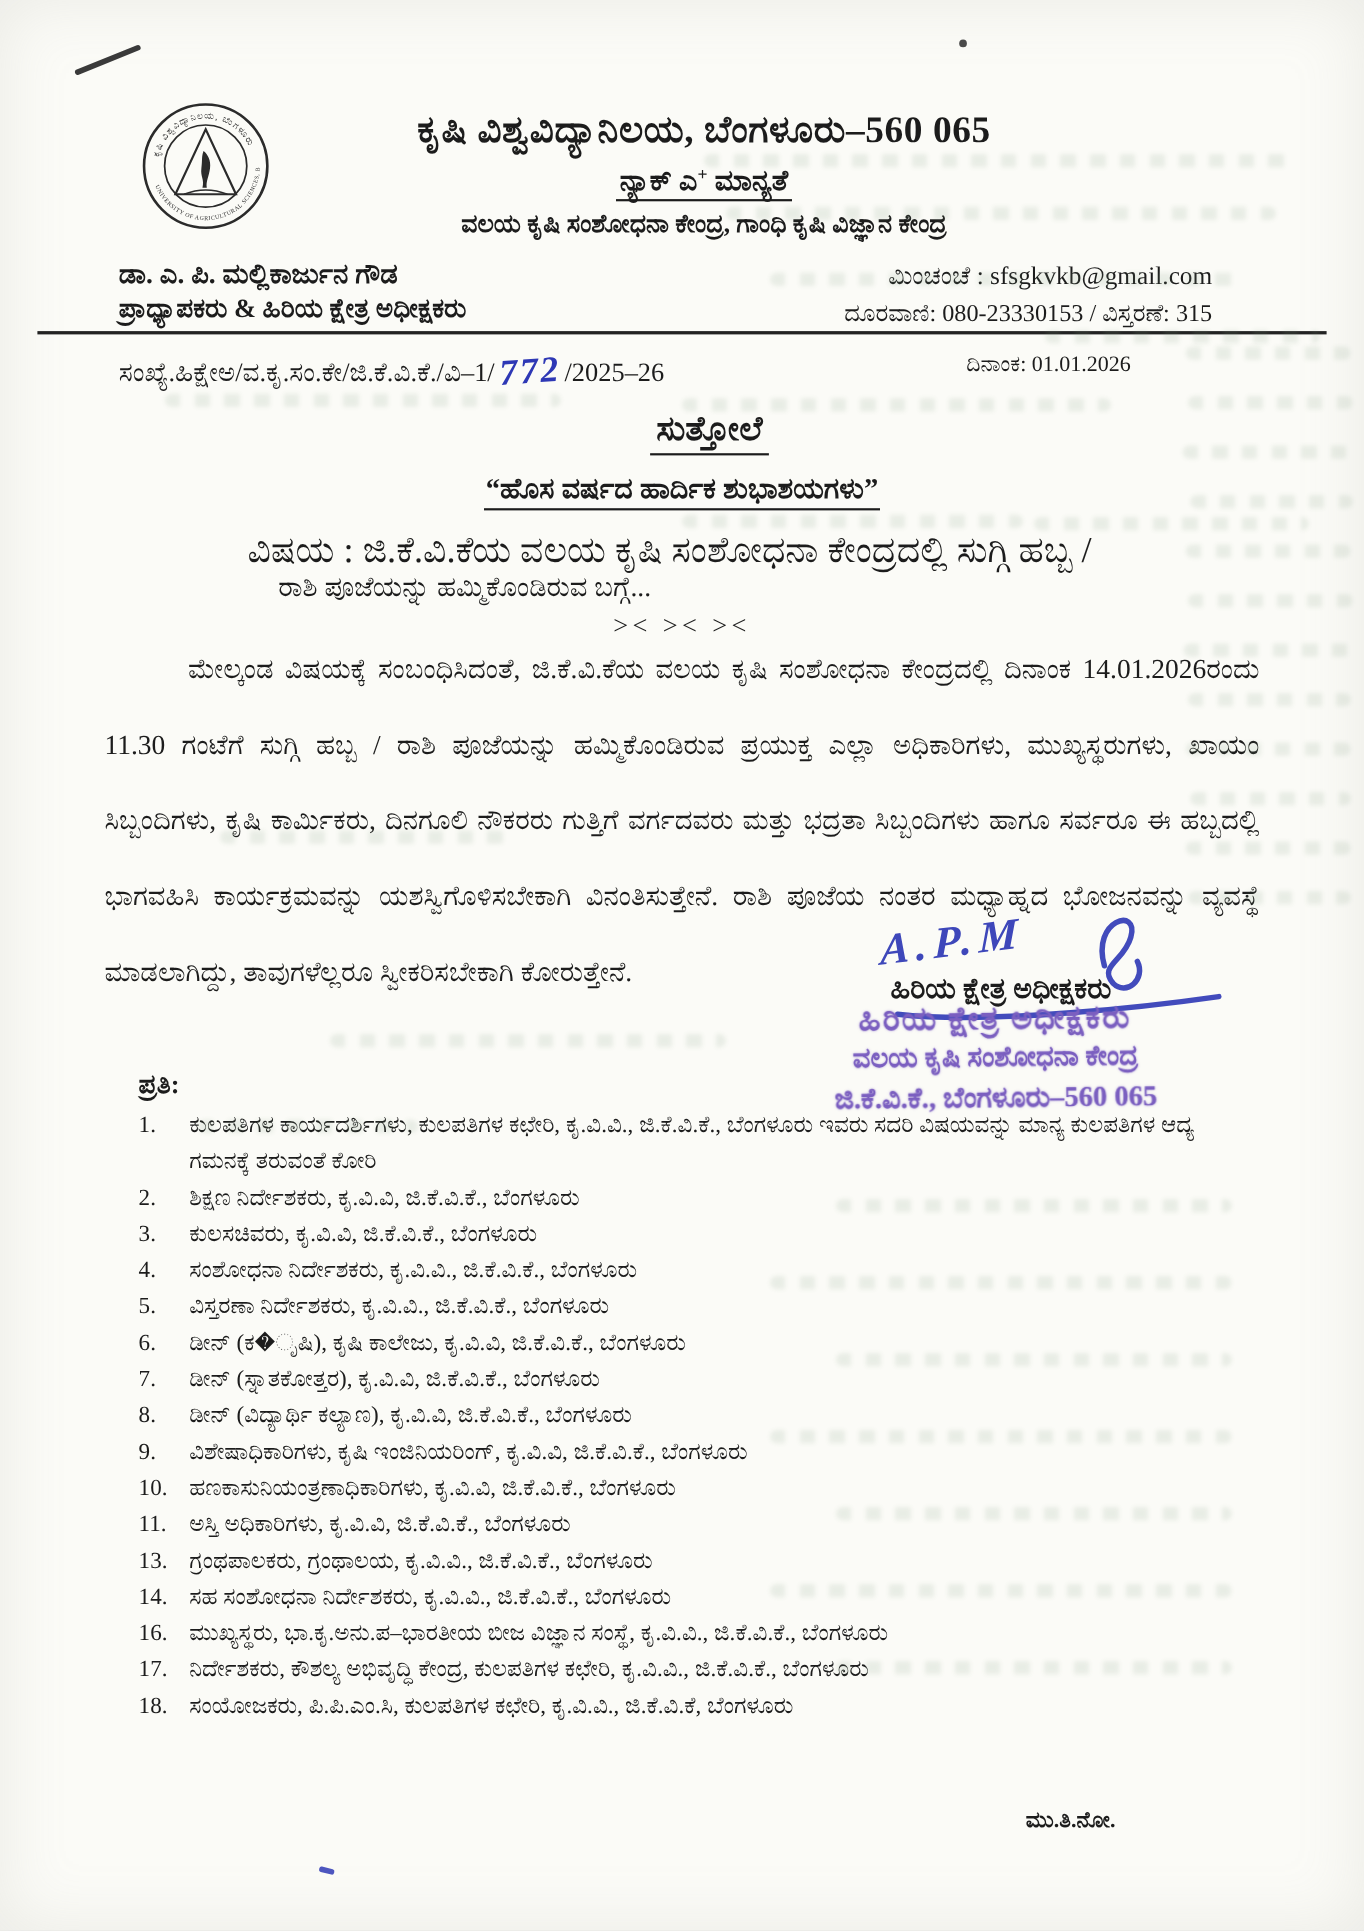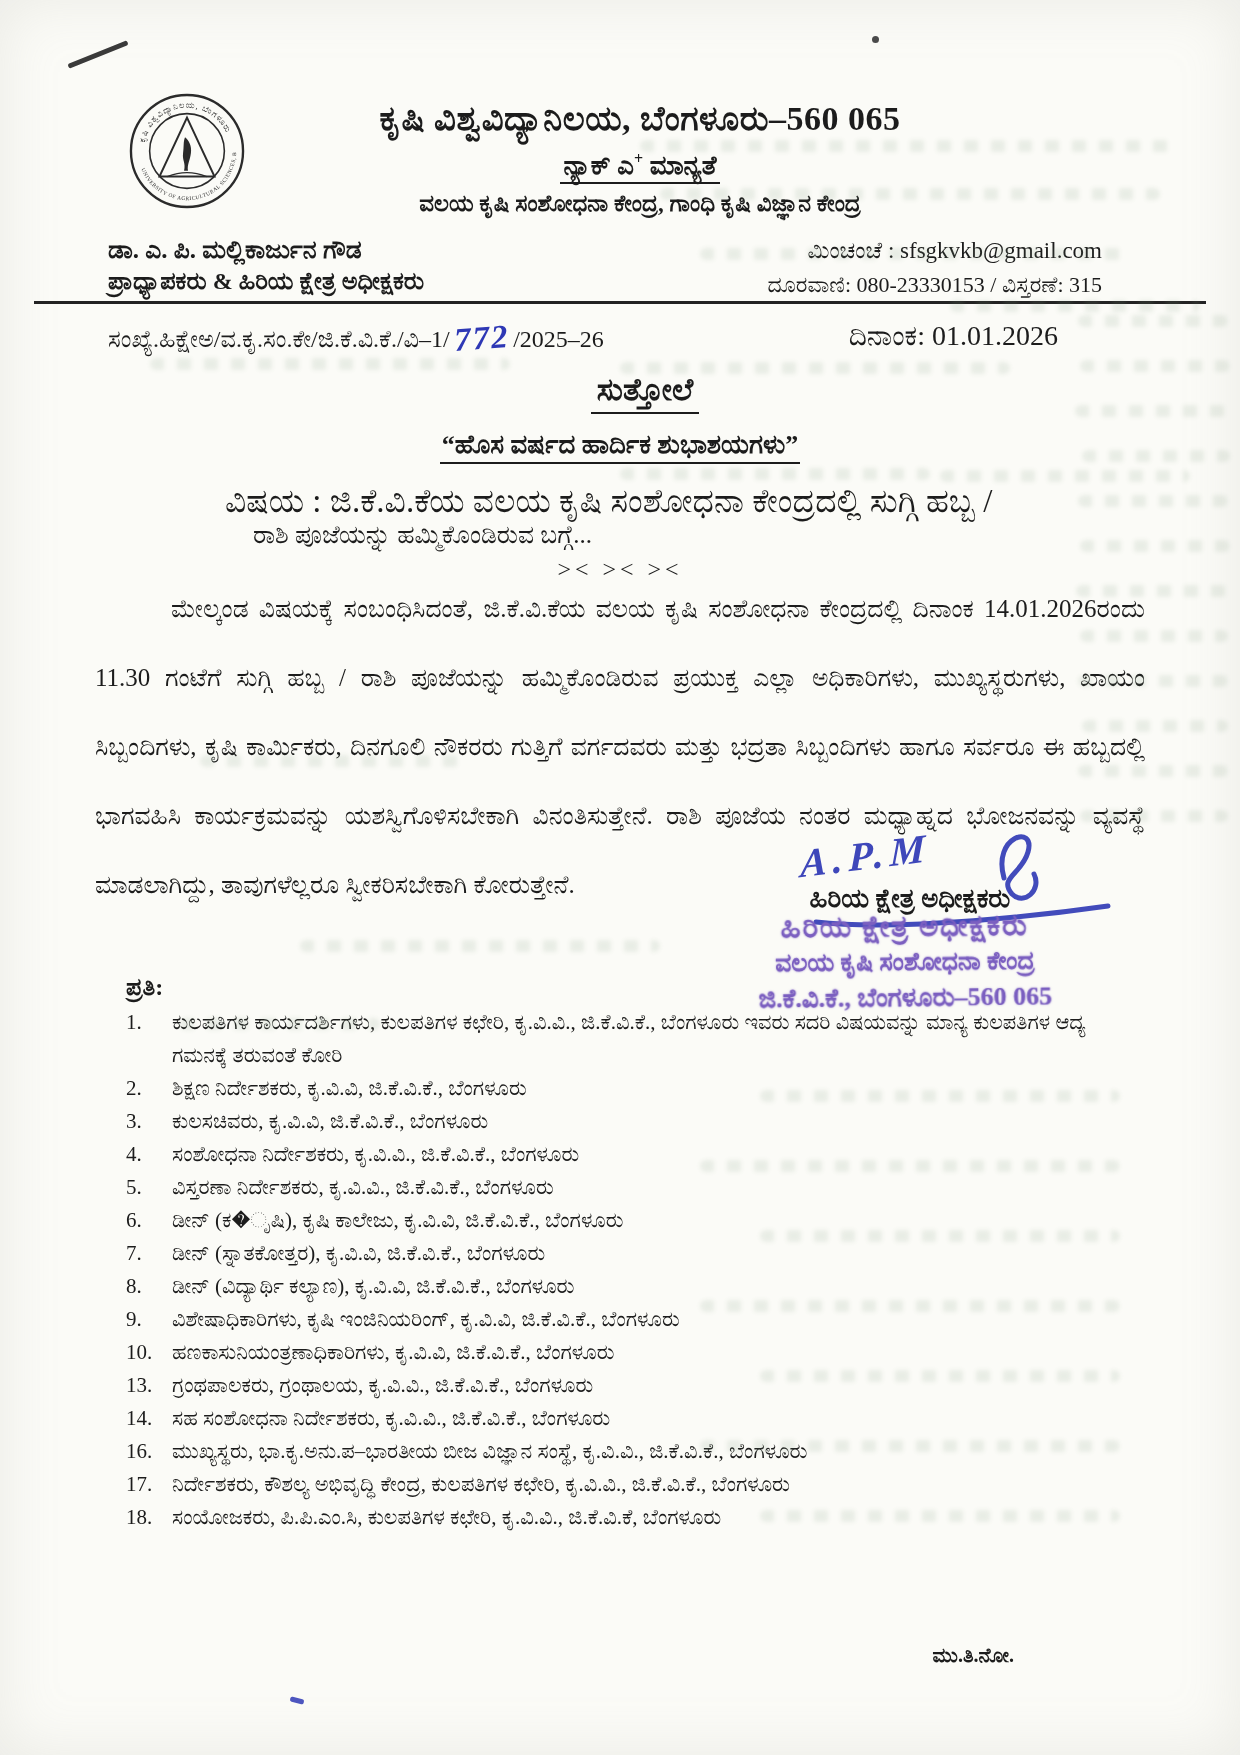--- a/index.html
+++ b/index.html
@@ -48,21 +48,21 @@
   .contact-email .mail{font-family:"Liberation Serif", serif;}
   .contact-phone{right:138px;top:272px;font-size:22px;text-align:right;}
   .rule{left:34px;top:301px;width:1172px;height:3px;background:#232323;}
   
   .ref-left{left:108px;top:318px;font-size:24px;}
   .ref-hand{
     display:inline-block;color:var(--hand-blue);font-size:33px;font-weight:700;
     font-style:italic;transform:rotate(-4deg) translateY(2px);letter-spacing:2px;
     padding:0 4px;
   }
-  .ref-date{right:182px;top:320px;font-size:28px;margin-left:36px;}
+  .ref-date{right:212px;top:320px;font-size:20px;margin-left:36px;}
   
   .circ-title{left:0;width:1240px;top:372px;text-align:center;font-size:31px;font-weight:700;margin-left:25px;}
   .circ-title .u{border-bottom:2.5px solid var(--ink);padding:0 6px 5px;}
   .greeting{left:0;width:1240px;top:430px;text-align:center;font-size:26px;font-weight:700;}
   .greeting .u{border-bottom:2px solid var(--ink);padding:0 2px 3px;font-family:Liberation Serif, serif;}
   
   .subject1{left:225px;top:483px;font-size:33px;}
   .subject2{left:253px;top:521px;font-size:25px;}
   .separator{left:0;width:1240px;top:556px;text-align:center;font-size:24px;letter-spacing:4px;}
   
@@ -216,20 +216,24 @@
       <span class="num">8.</span>
       <span class="txt">ಡೀನ್ (ವಿದ್ಯಾರ್ಥಿ ಕಲ್ಯಾಣ), ಕೃ.ವಿ.ವಿ, ಜಿ.ಕೆ.ವಿ.ಕೆ., ಬೆಂಗಳೂರು</span>
     </li>
       <li>
       <span class="num">9.</span>
       <span class="txt">ವಿಶೇಷಾಧಿಕಾರಿಗಳು, ಕೃಷಿ ಇಂಜಿನಿಯರಿಂಗ್, ಕೃ.ವಿ.ವಿ, ಜಿ.ಕೆ.ವಿ.ಕೆ., ಬೆಂಗಳೂರು</span>
     </li>
       <li>
       <span class="num">10.</span>
       <span class="txt">ಹಣಕಾಸುನಿಯಂತ್ರಣಾಧಿಕಾರಿಗಳು, ಕೃ.ವಿ.ವಿ, ಜಿ.ಕೆ.ವಿ.ಕೆ., ಬೆಂಗಳೂರು</span>
+    </li>
+      <li>
+      <span class="num">11.</span>
+      <span class="txt">ಅಸ್ತಿ ಅಧಿಕಾರಿಗಳು, ಕೃ.ವಿ.ವಿ, ಜಿ.ಕೆ.ವಿ.ಕೆ., ಬೆಂಗಳೂರು</span>
     </li>
       <li>
       <span class="num">13.</span>
       <span class="txt">ಗ್ರಂಥಪಾಲಕರು, ಗ್ರಂಥಾಲಯ, ಕೃ.ವಿ.ವಿ., ಜಿ.ಕೆ.ವಿ.ಕೆ., ಬೆಂಗಳೂರು</span>
     </li>
       <li>
       <span class="num">14.</span>
       <span class="txt">ಸಹ ಸಂಶೋಧನಾ ನಿರ್ದೇಶಕರು, ಕೃ.ವಿ.ವಿ., ಜಿ.ಕೆ.ವಿ.ಕೆ., ಬೆಂಗಳೂರು</span>
     </li>
       <li>

